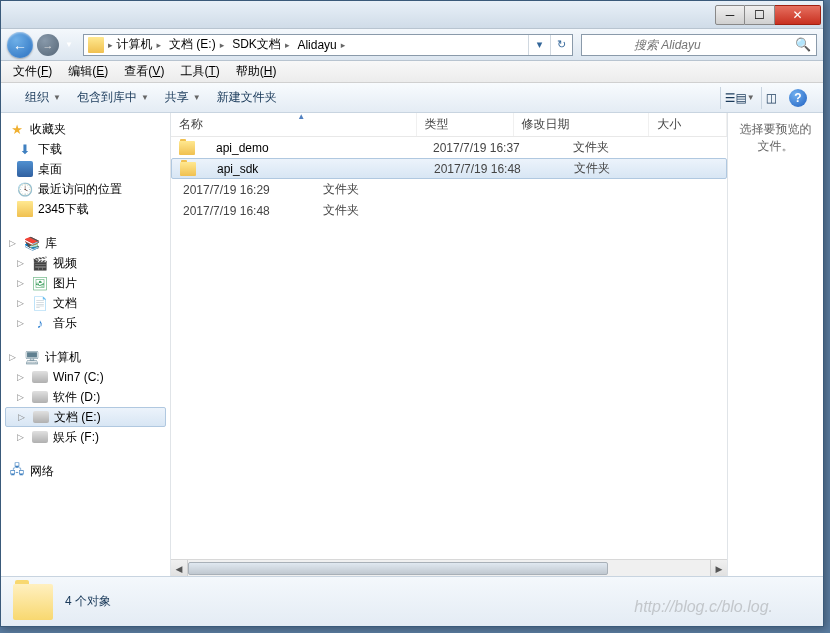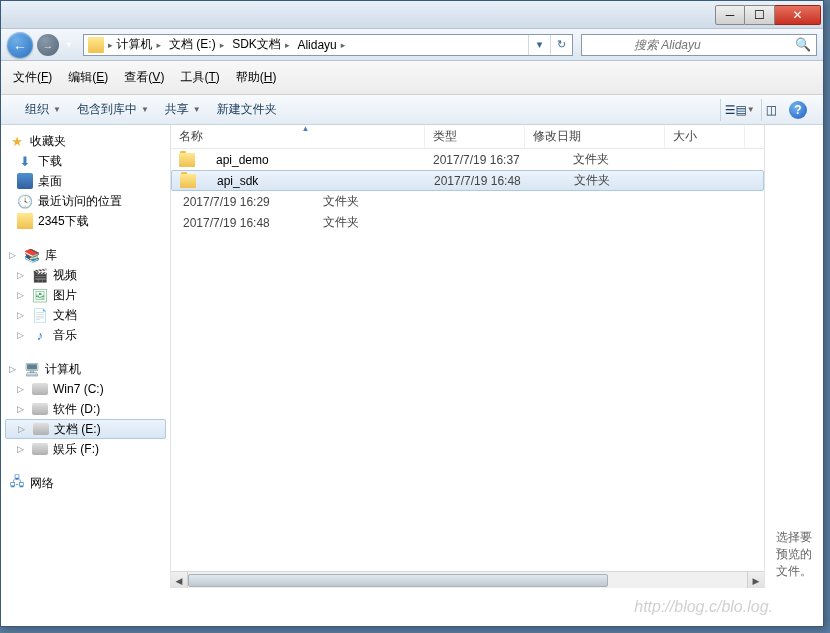--- a/index.html
+++ b/index.html
@@ -23,21 +23,21 @@
     .addr-icon { width: 16px; height: 16px; background: linear-gradient(to bottom, #ffe890, #f0c050); margin: 0 4px; border-radius: 1px; }
     .addr-seg { padding: 0 4px; display: flex; align-items: center; gap: 4px; height: 100%; cursor: default; }
     .addr-arrow { font-size: 9px; color: #666; }
     .addr-right { margin-left: auto; display: flex; }
     .addr-btn { width: 22px; height: 20px; display: flex; align-items: center; justify-content: center; border-left: 1px solid #d0d8e0; font-size: 11px; color: #336699; cursor: default; }
     
     .search { width: 236px; height: 22px; background: #fff; border: 1px solid #8a9aaa; display: flex; align-items: center; padding: 0 4px; }
     .search input { border: none; outline: none; flex: 1; font-size: 12px; color: #888; font-style: italic; margin-left: 48px; }
     .search-icon { color: #336699; font-size: 13px; cursor: default; }
     
-    .menubar { height: 34px; background: linear-gradient(to bottom, #f8f8f8, #ececec); border-bottom: 1px solid #d0d0d0; display: flex; align-items: center; padding: 0 4px; font-size: 12px; }
+    .menubar { height: 22px; background: linear-gradient(to bottom, #f8f8f8, #ececec); border-bottom: 1px solid #d0d0d0; display: flex; align-items: flex-end; padding: 0 4px; font-size: 12px; }
     .menu-item { padding: 2px 8px; cursor: default; }
     .menu-item u { text-decoration: underline; }
     
     .toolbar { height: 30px; background: linear-gradient(to bottom, #f8fbfe, #e4ecf4); border-bottom: 1px solid #c8d4e0; display: flex; align-items: center; padding: 0 16px; font-size: 12px; color: #1a3a5a; }
     .tool-btn { padding: 4px 8px; display: flex; align-items: center; gap: 4px; cursor: default; }
     .tool-dd { font-size: 8px; color: #666; }
     .tool-right { margin-left: auto; display: flex; align-items: center; gap: 2px; }
     .view-btn { padding: 2px 4px; display: flex; align-items: center; cursor: default; border-left: 1px solid #c8d4e0; height: 22px; }
     .help-btn { width: 18px; height: 18px; border-radius: 50%; background: radial-gradient(circle at 35% 30%, #70b0f0, #2060c0); color: #fff; display: flex; align-items: center; justify-content: center; font-size: 12px; font-weight: bold; cursor: default; margin-left: 6px; }
     
@@ -82,21 +82,21 @@
     .fr-type { width: 100px; padding-left: 8px; color: #444; }
     .fr-icon { width: 16px; height: 14px; background: linear-gradient(to bottom, #ffe890, #f0c050); border-radius: 1px; position: relative; }
     .fr-icon::before { content: ""; position: absolute; top: -2px; left: 1px; width: 6px; height: 2px; background: #f0c050; border-radius: 1px 1px 0 0; }
     
     .scroll-h { height: 17px; background: #f0f0f0; border-top: 1px solid #d8d8d8; position: relative; }
     .scroll-thumb { position: absolute; left: 17px; top: 2px; height: 13px; width: 420px; background: linear-gradient(to bottom, #e0e8f0, #c0c8d0); border: 1px solid #a8b0b8; border-radius: 2px; }
     .scroll-btn { position: absolute; width: 17px; height: 17px; top: 0; display: flex; align-items: center; justify-content: center; font-size: 9px; color: #555; background: linear-gradient(to bottom, #f0f0f0, #e0e0e0); }
     .scroll-btn.left { left: 0; border-right: 1px solid #d0d0d0; }
     .scroll-btn.right { right: 0; border-left: 1px solid #d0d0d0; }
     
-    .preview { width: 59px; border-left: 1px solid #e0e4e8; display: flex; align-items: flex-end; justify-content: center; font-size: 12px; color: #666; text-align: center; padding: 8px; }
+    .preview { width: 96px; border-left: 1px solid #e0e4e8; display: flex; align-items: flex-start; justify-content: center; font-size: 12px; color: #666; text-align: center; padding: 8px; }
     
     .statusbar { height: 50px; background: linear-gradient(to bottom, #f4f8fc, #e4ecf4); border-top: 1px solid #c8d4e0; display: flex; align-items: center; padding: 0 12px; gap: 12px; font-size: 12px; color: #1a3a5a; }
     .status-icon { width: 40px; height: 36px; background: linear-gradient(to bottom, #fff0c0, #f8d870); border-radius: 2px; position: relative; }
     .status-icon::before { content: ""; position: absolute; top: -4px; left: 2px; width: 14px; height: 4px; background: #f8d870; border-radius: 2px 2px 0 0; }
     
     .watermark { position: absolute; bottom: 10px; right: 50px; font-size: 16px; color: rgba(120,120,120,0.35); font-style: italic; }
   </style>
 </head>
 <body>
 
@@ -329,15 +329,19 @@
           </div>
         </div>
       </div>
 
       <div class="preview">
         <span>选择要预览的文件。</span>
       </div>
     </div>
   </div>
 
+  <div class="statusbar">
+    <div class="status-icon"></div>
+    <span>4 个对象</span>
+  </div>
 
   <div class="watermark">http://blog.c/blo.log.</div>
 </div>
 
 </body></html>

